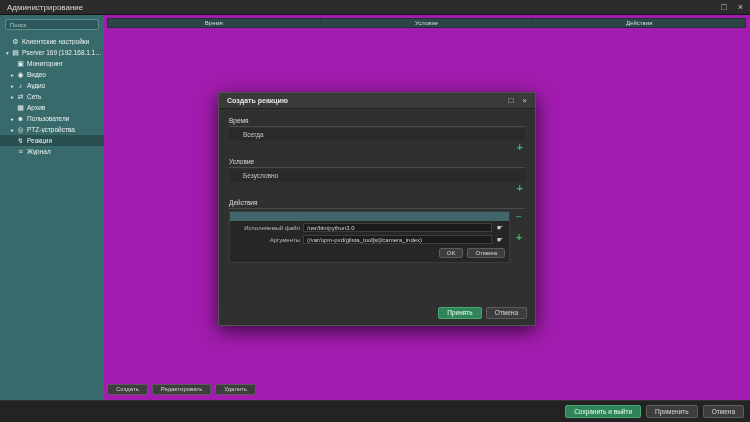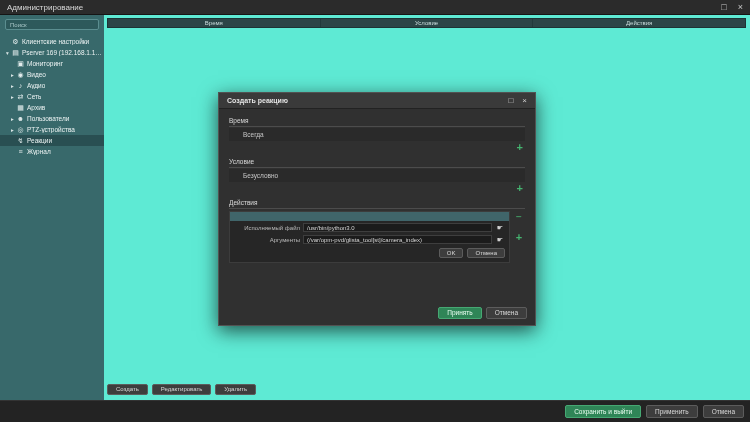--- a/index.html
+++ b/index.html
@@ -1,19 +1,19 @@
 <!DOCTYPE html>
 <html><head>
 <meta charset="utf-8">
 <style>
   html,body { margin:0; padding:0; background:#111; }
   * { box-sizing:border-box; }
   .window {
     position:relative; width:750px; height:422px; overflow:hidden;
-    background:#5eead4; font-family:"Liberation Sans", sans-serif;
+    background:#a21caf; font-family:"Liberation Sans", sans-serif;
     -webkit-font-smoothing:antialiased;
   }
   
   .titlebar {
     position:absolute; top:0; left:0; right:0; height:15px;
     background:#2b2b2b; border-bottom:1px solid #151515;
     display:flex; align-items:center; padding:0 7px;
     color:#d9d9d9; font-size:8px;
   }
   .win-controls { margin-left:auto; display:flex; gap:11px; font-size:9px; color:#c9c9c9; }

